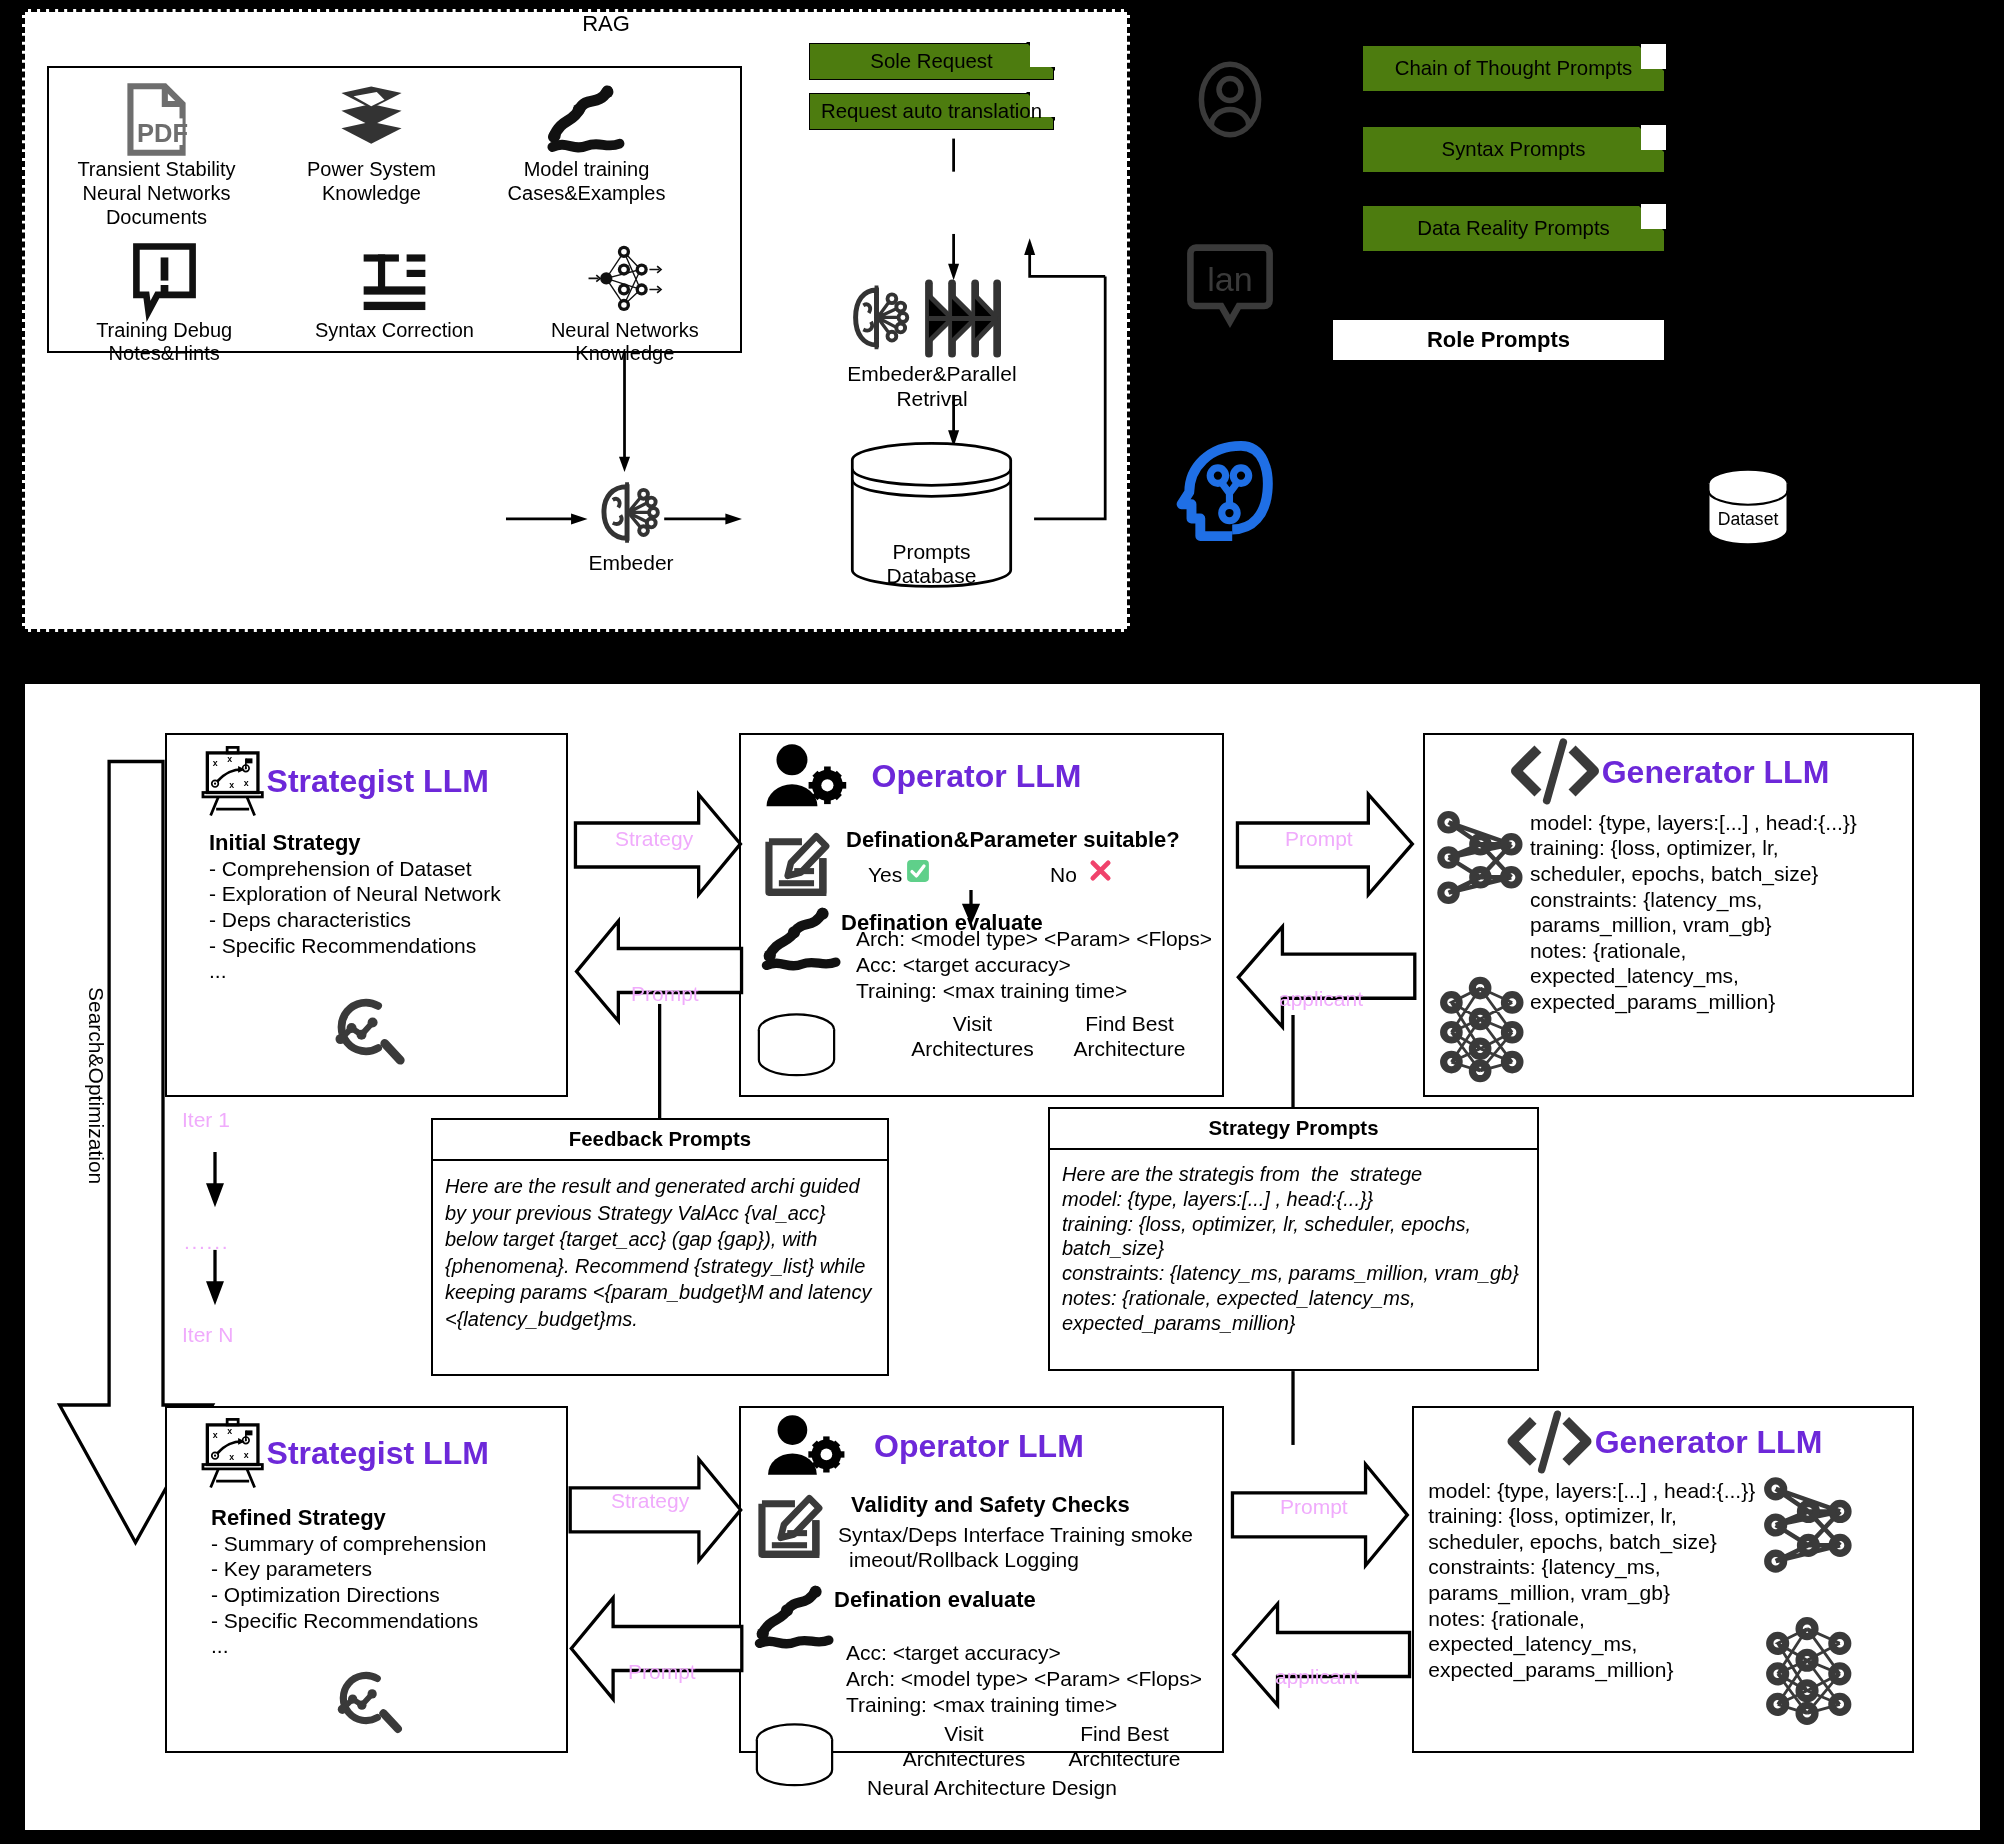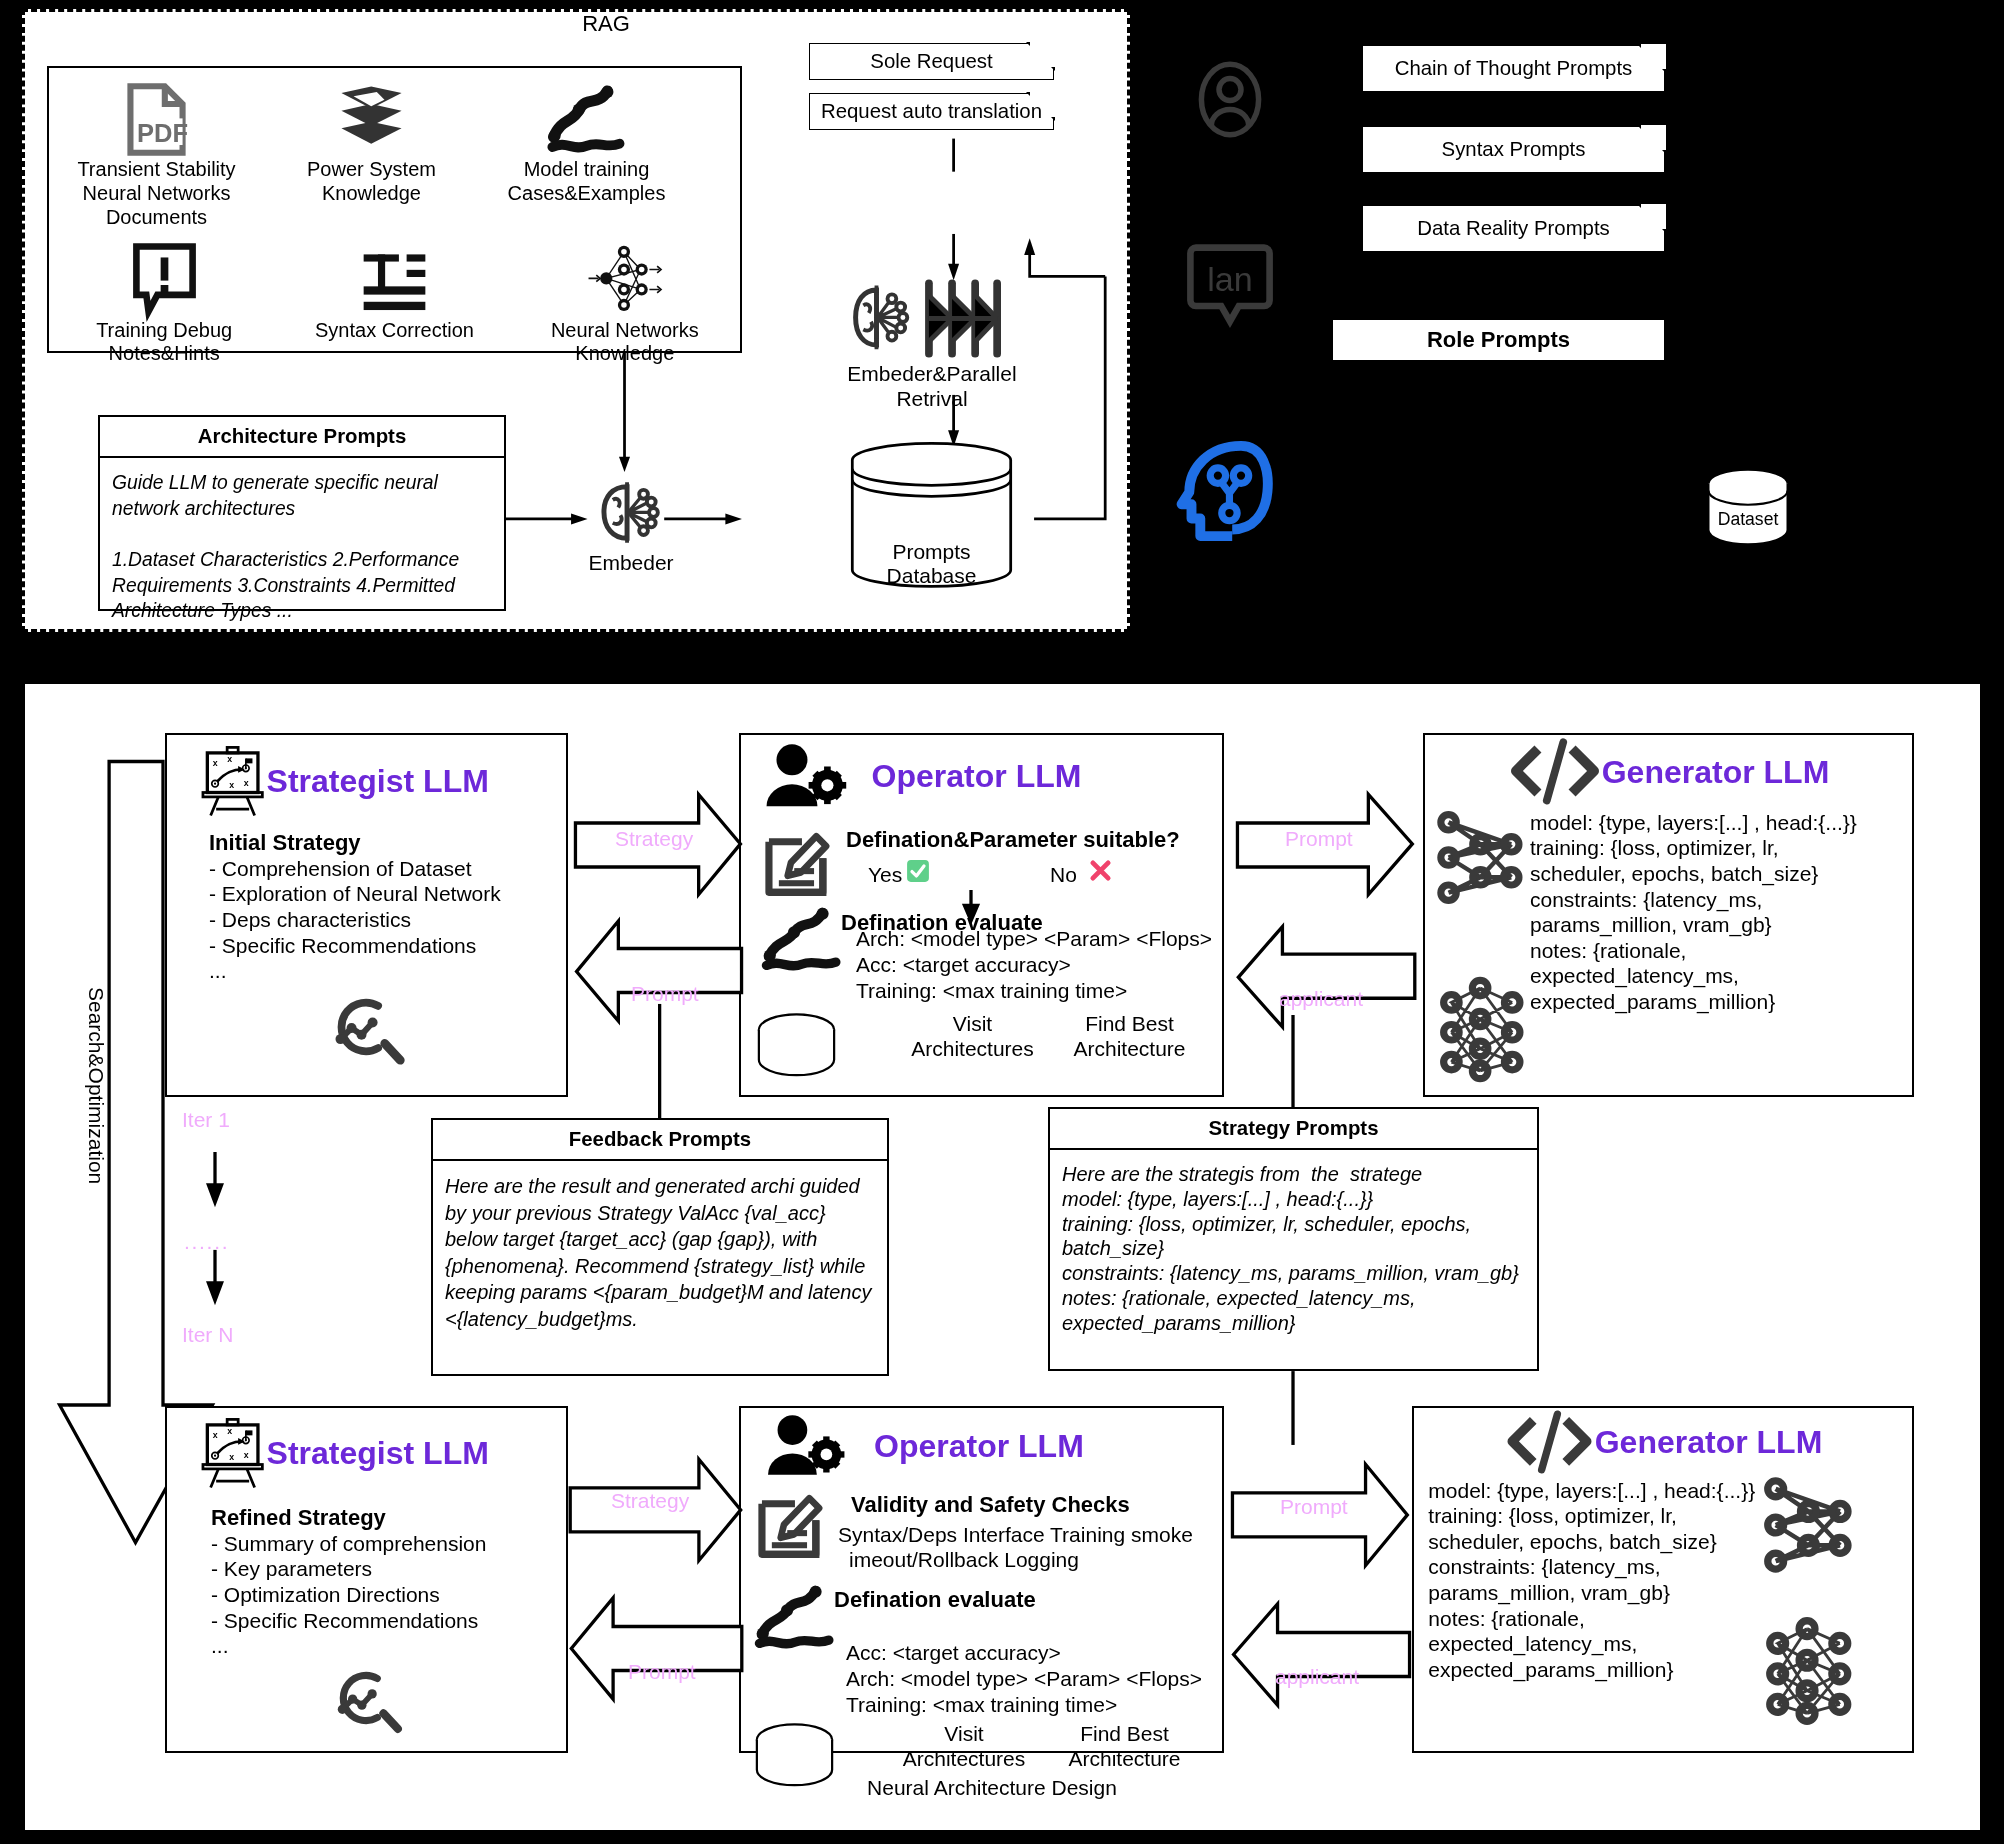--- a/index.html
+++ b/index.html
@@ -37,21 +37,21 @@
     display:flex;align-items:center;justify-content:center;
     font-weight:bold;font-size:20.4px;color:#000;
   }
   .pb-body{
     padding:12px 11px 3.3px 12px;font-style:italic;font-size:19.3px;
     line-height:1.33;color:#000;white-space:pre-wrap;
   }
 
   
   .note{
-    position:absolute;background:#ffffff;color:#000;
+    position:absolute;background:#4d7c0f;color:#000;
     display:flex;align-items:center;justify-content:center;
     border:1.7px solid #000;
     font-size:20.4px;
   }
   .note::after{
     content:"";position:absolute;right:-1.7px;top:-1.7px;
     border-left:29px solid transparent;border-top:29px solid #000;
   }
   .note::before{
     content:"";position:absolute;right:-1.7px;top:-1.7px;
@@ -194,26 +194,20 @@
               <path d="M24 56 l7 6 -7 6 M134 40 l7 6 -7 6 M134 76 l7 6 -7 6"></path>
             </g>
           </svg>
         </div>
         <div class="cap">Neural Networks
 Knowledge</div>
       </div>
     </div>
   </div>
 
-  <div class="abs box arch-box">
-    <div class="pb-head">Architecture Prompts</div>
-    <div class="pb-body">Guide LLM to generate specific neural network architectures
-
-1.Dataset Characteristics 2.Performance Requirements 3.Constraints 4.Permitted Architecture Types ...</div>
-  </div>
 
   <svg class="abs" style="left:22px;top:8.8px;" width="1108" height="623" viewBox="0 0 2010 1130">
     <g stroke="#000" stroke-width="5" fill="none">
 
       <path d="M1093 624 L1093 830"></path>
       <path d="M1083 812 L1093 840 L1103 812 Z" fill="#000" stroke="none"></path>
 
       <path d="M878 925 L1010 925"></path>
       <path d="M996 915 L1026 925 L996 935 Z" fill="#000" stroke="none"></path>
 

